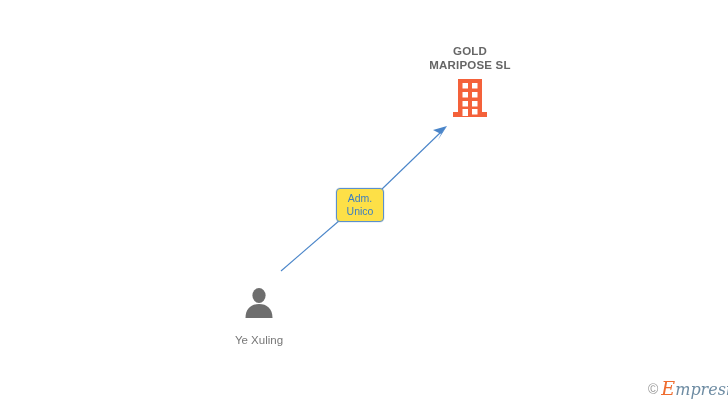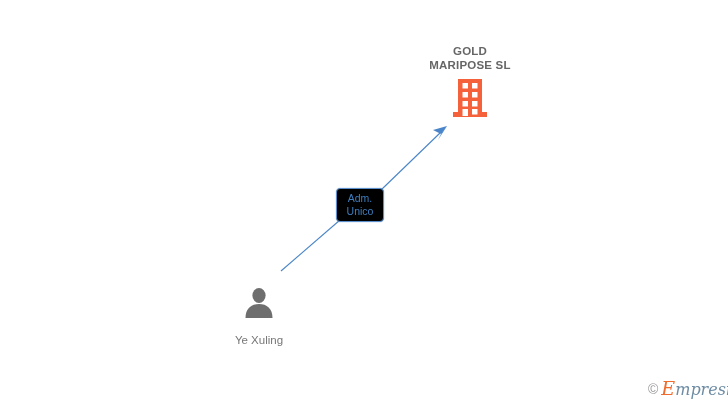--- a/index.html
+++ b/index.html
@@ -78,21 +78,21 @@
   
   #relation-box {
     position: absolute;
     left: 336px;
     top: 188px;
     width: 48px;
     height: 34px;
     box-sizing: border-box;
     border: 1px solid #5b90cc;
     border-radius: 4px;
-    background: #000000;
+    background: #fde047;
     box-shadow: 0 0 0 0.5px rgba(91,144,204,0.25);
     display: flex;
     flex-direction: column;
     align-items: center;
     justify-content: center;
     line-height: 13px;
   }
   .relation-line {
     font-size: 10.5px;
     color: #3d7ebf;

